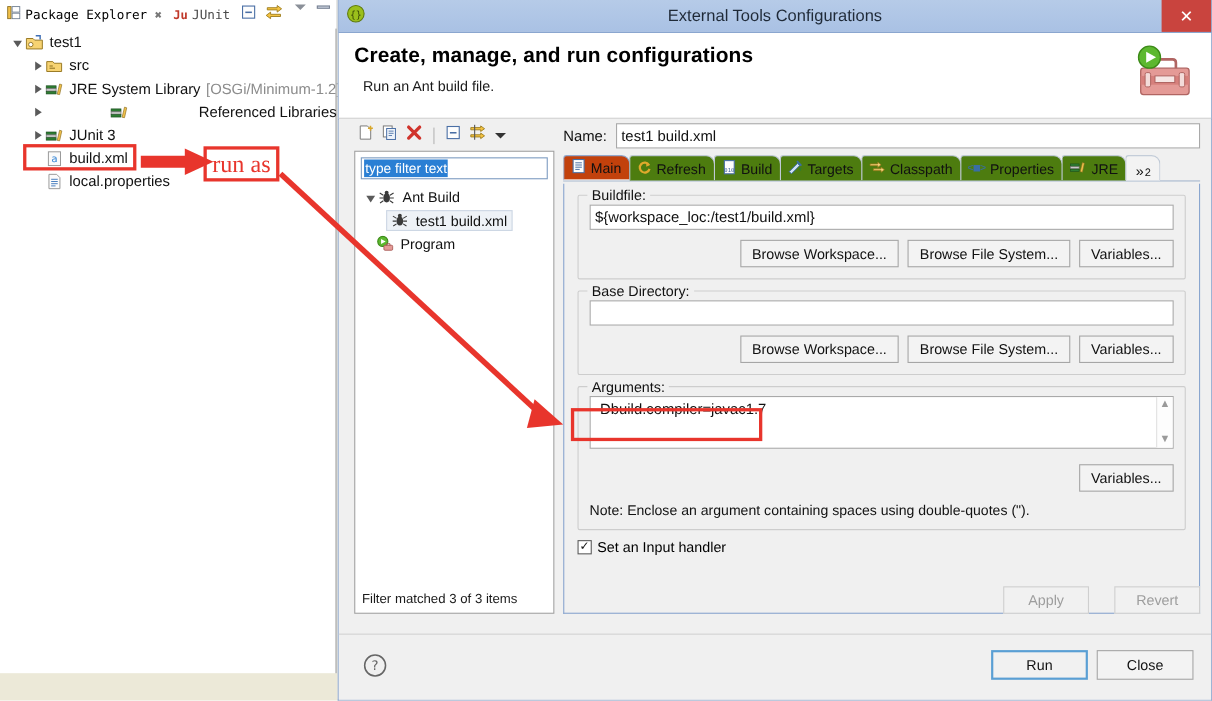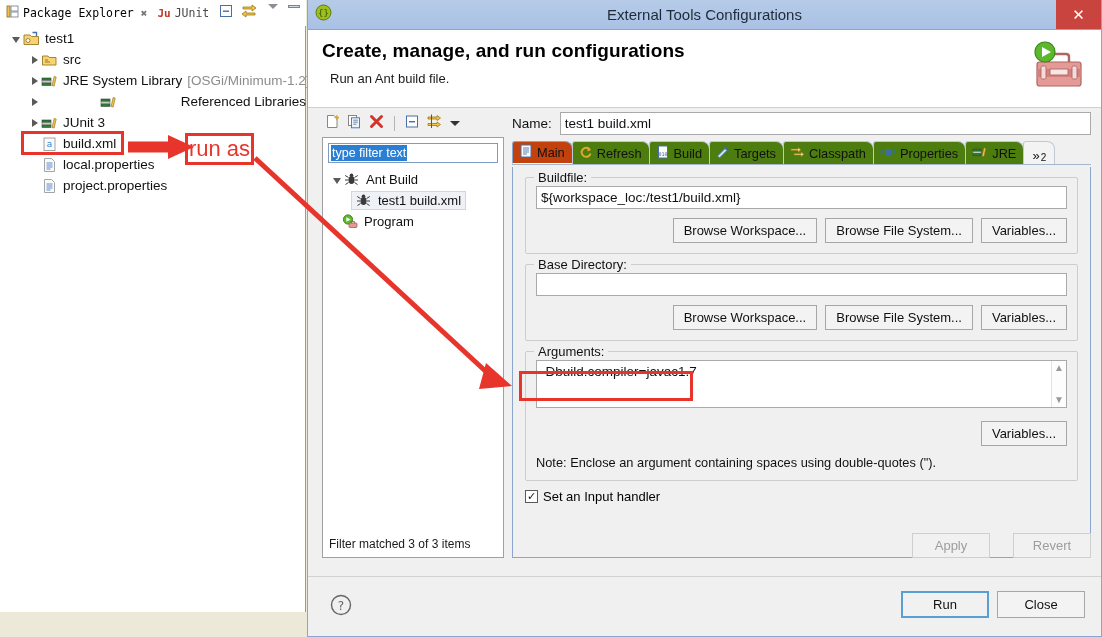--- a/index.html
+++ b/index.html
@@ -428,30 +428,20 @@
         <span class="tarrow blank"></span>
         <span class="ticon">
           <svg width="17" height="16" viewBox="0 0 17 16">
             <path d="M3.5 1.5 L10.5 1.5 L13.5 4.5 L13.5 14.5 L3.5 14.5 Z" fill="#fbfbfb" stroke="#9a9a9a" stroke-width="0.9"></path>
             <path d="M5.5 6 L11.5 6 M5.5 8 L11.5 8 M5.5 10 L11.5 10 M5.5 12 L9.5 12" stroke="#4a7fbf" stroke-width="0.9"></path>
           </svg>
         </span>
         <span>local.properties</span>
       </div>
 
-      <div class="trow" style="padding-left:32px;">
-        <span class="tarrow blank"></span>
-        <span class="ticon">
-          <svg width="17" height="16" viewBox="0 0 17 16">
-            <path d="M3.5 1.5 L10.5 1.5 L13.5 4.5 L13.5 14.5 L3.5 14.5 Z" fill="#fbfbfb" stroke="#9a9a9a" stroke-width="0.9"></path>
-            <path d="M5.5 6 L11.5 6 M5.5 8 L11.5 8 M5.5 10 L11.5 10 M5.5 12 L9.5 12" stroke="#4a7fbf" stroke-width="0.9"></path>
-          </svg>
-        </span>
-        <span>project.properties</span>
-      </div>
 
     </div>
   </div>
 
   <div class="dlg">
 
     <div class="dlg-title">
       <span class="dlg-title-icon">
         <svg width="17" height="17" viewBox="0 0 17 17">
           <circle cx="8.5" cy="8.5" r="7.5" fill="#9bbf1b" stroke="#5f7a0d" stroke-width="1"></circle>
@@ -730,19 +720,19 @@
     </g>
 
     <g>
       <path d="M255 158 L494 379" stroke="#e8352c" stroke-width="5"></path>
       <path d="M486 363 L512 386 L479 389 Z" fill="#e8352c"></path>
     </g>
   </svg>
 
   <div class="anno-box" style="left:21px; top:131px; width:103px; height:24px;"></div>
 
-  <div class="anno-label" style="left:185px; top:133px; width:69px; height:32px;">
+  <div class="anno-label" style="left:185px; top:133px; width:69px; height:32px;font-family:Liberation Serif, serif;">
     <span>run as</span>
   </div>
 
   <div class="anno-box" style="left:519px; top:371px; width:174px; height:30px;"></div>
 
 </div>
 
 </body></html>

